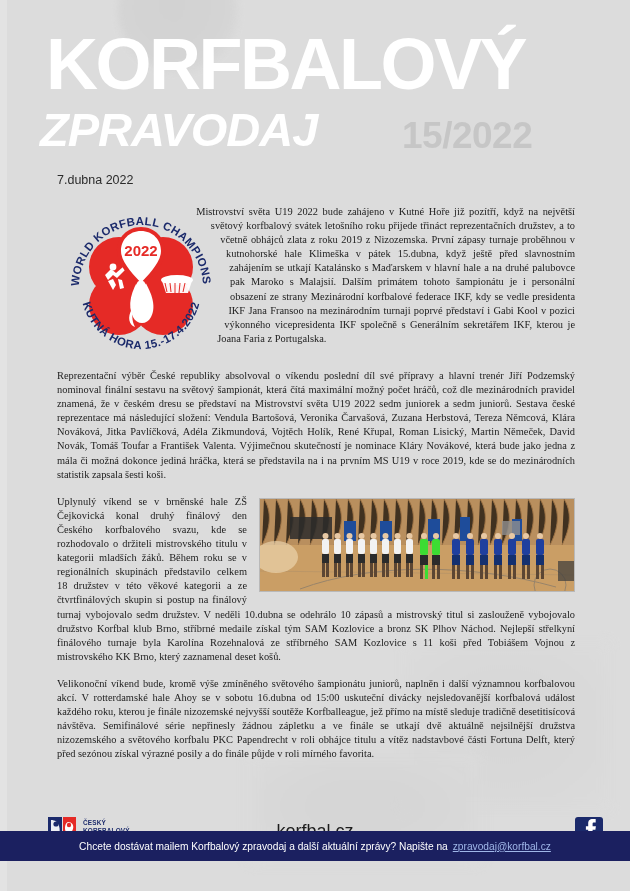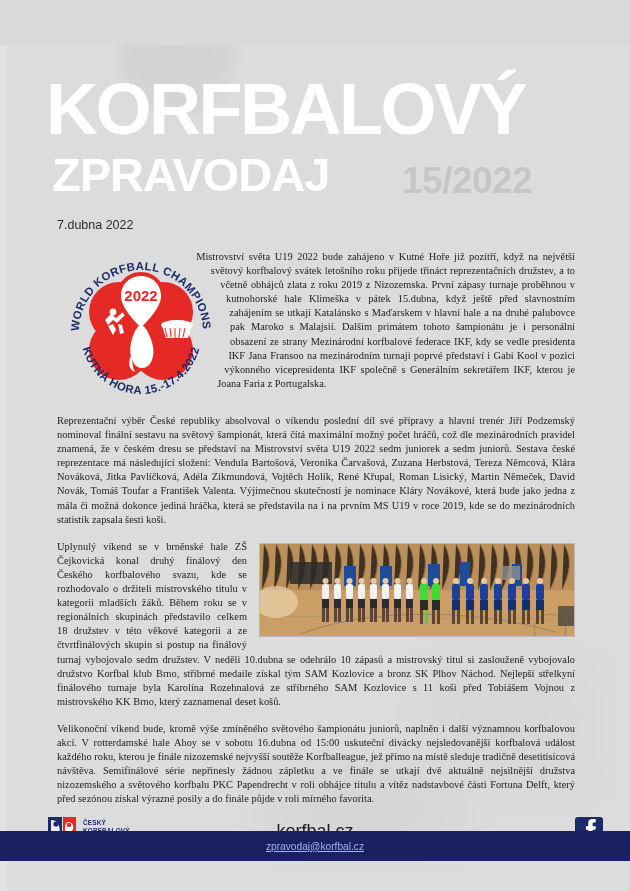--- a/index.html
+++ b/index.html
@@ -13,21 +13,20 @@
     overflow: hidden;
     font-family: "Liberation Sans", sans-serif;
     position: relative;
   }
 
   .page {
     position: absolute;
     inset: 0;
     background: #dcdcdc;
     overflow: hidden;
-    margin-top: 45px;
   }
 
   
   .watermark-ball {
     position: absolute;
     left: 118px;
     top: -48px;
     width: 120px;
     height: 120px;
     border-radius: 50%;
@@ -75,27 +74,28 @@
     left: 46px;
     top: 28px;
     font-size: 72px;
     line-height: 72px;
     font-weight: bold;
     color: #ffffff;
     letter-spacing: -2.5px;
   }
   .mast-line2 {
     position: absolute;
-    left: 52px;
+    left: 40px;
     top: 106px;
     font-size: 47px;
     line-height: 47px;
     font-weight: bold;
     color: #ffffff;
     letter-spacing: -1px;
+    font-style: italic;
   }
   .mast-issue {
     position: absolute;
     left: 402px;
     top: 117px;
     font-size: 37px;
     line-height: 37px;
     font-weight: bold;
     color: #c6c6c6;
     letter-spacing: -0.5px;
@@ -480,17 +480,18 @@
 
     <div class="site-url">korfbal.cz</div>
 
     <div class="fb-icon">
       <svg width="28" height="28" viewBox="0 0 28 28" xmlns="http://www.w3.org/2000/svg">
         <path d="M17.6 9.2 L17.6 6.9 C 17.6 6.0 17.9 5.5 19.2 5.5 L20.7 5.5 L20.7 2.1 L17.9 2.1 C 14.4 2.1 13.2 3.8 13.2 6.7 L13.2 9.2 L10.9 9.2 L10.9 12.8 L13.2 12.8 L13.2 26 L17.6 26 L17.6 12.8 L20.4 12.8 L20.9 9.2 Z" fill="#ffffff"></path>
       </svg>
     </div>
 
     <div class="mail-bar">
+      <span class="mail-bar-text">Chcete dostávat mailem Korfbalový zpravodaj a další aktuální zprávy?  Napište na</span>
       <span class="mail-link">zpravodaj@korfbal.cz</span>
     </div>
   </div>
 
 </div>
 
 </body></html>

